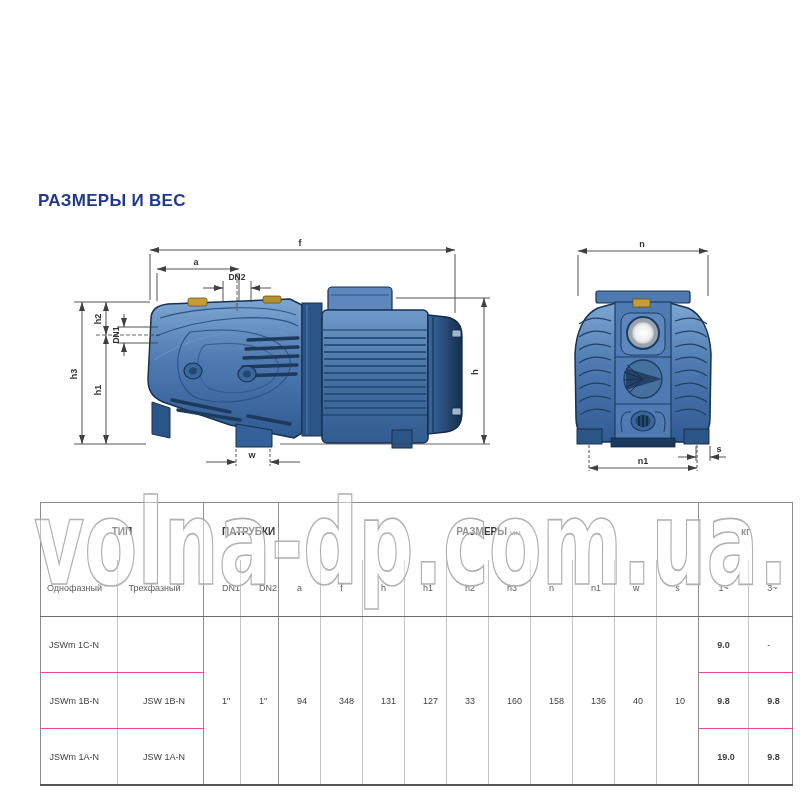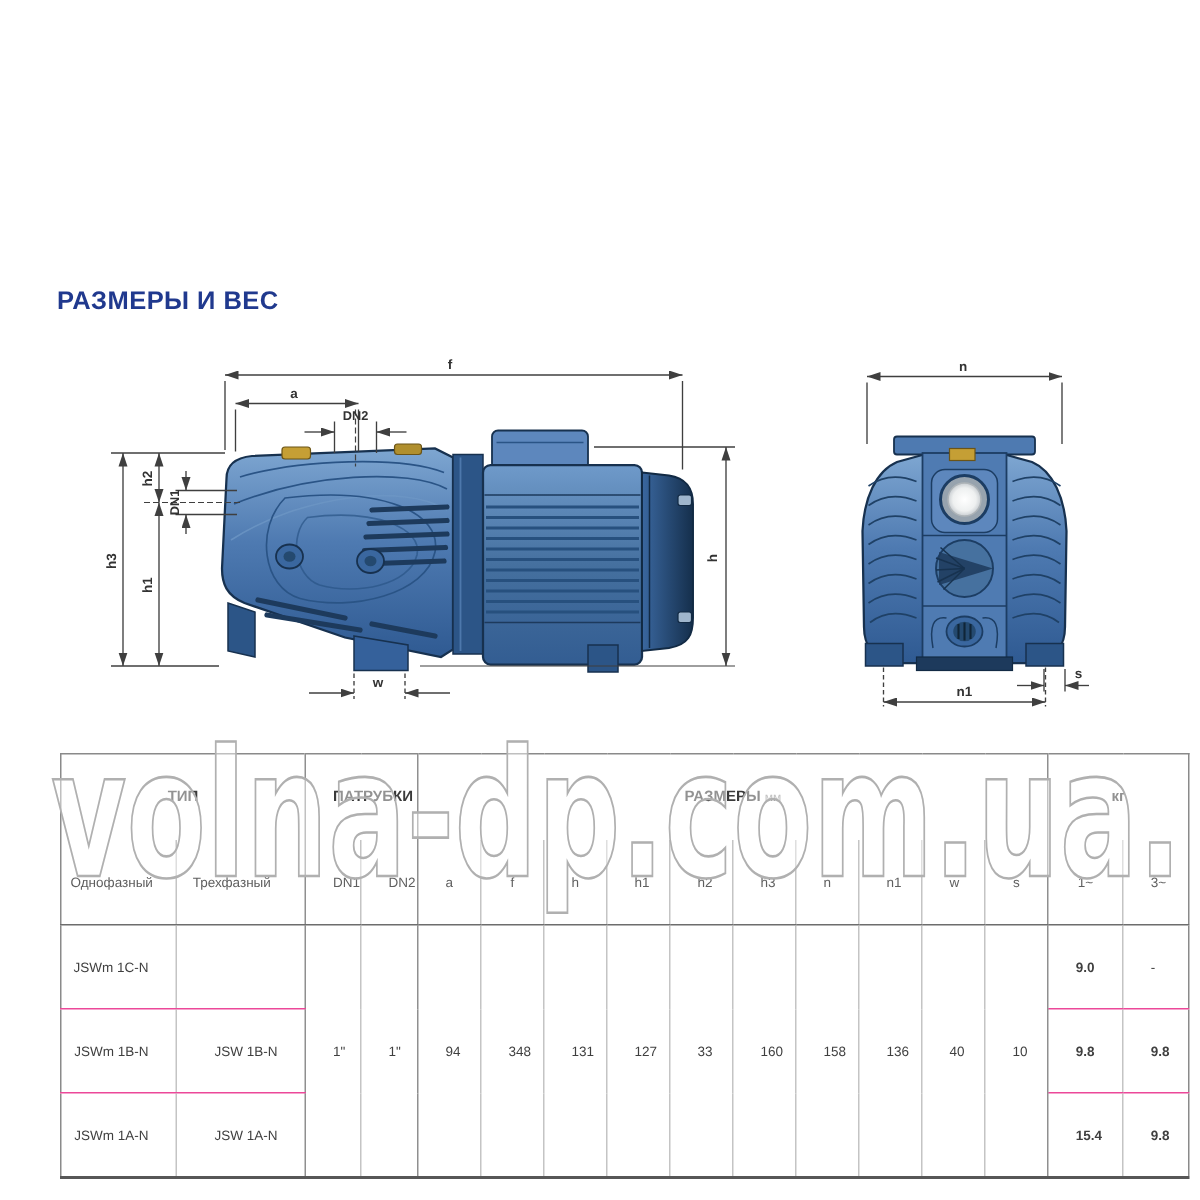--- a/index.html
+++ b/index.html
@@ -300,21 +300,21 @@
   </tr>
   <tr>
     <td class="typ lsep rowline">JSWm 1B-N</td>
     <td class="typ gsep rowline">JSW 1B-N</td>
     <td class="kg lsep rowline">9.8</td>
     <td class="kg rowline">9.8</td>
   </tr>
   <tr>
     <td class="typ lsep">JSWm 1A-N</td>
     <td class="typ gsep">JSW 1A-N</td>
-    <td class="kg lsep">15.4</td>
+    <td class="kg lsep">19.0</td>
     <td class="kg">9.8</td>
   </tr>
 </tbody>
   </table>
 
 <svg class="wm" width="800" height="800" viewBox="0 0 800 800">
   <text x="34" y="584" font-family="DejaVu Sans, sans-serif" font-weight="bold" font-size="118" textLength="754" lengthAdjust="spacingAndGlyphs" fill="rgba(255,255,255,0.45)" stroke="#b0b0b0" stroke-width="1.7">volna-dp.com.ua.</text>
 </svg>
 
 </body></html>

